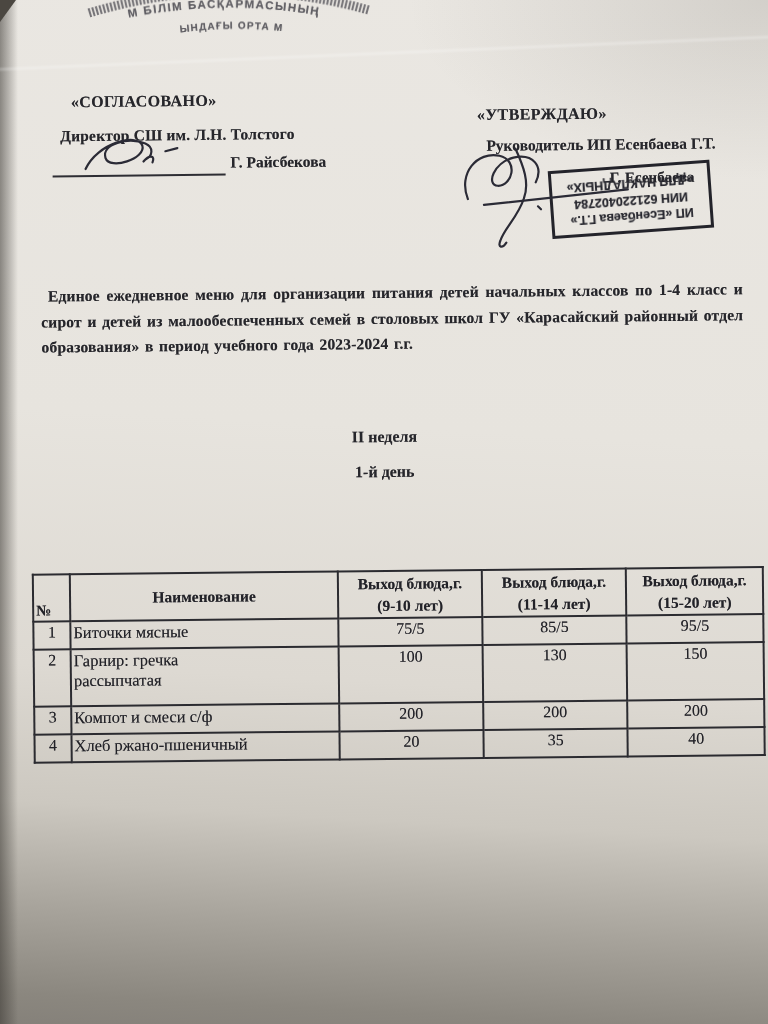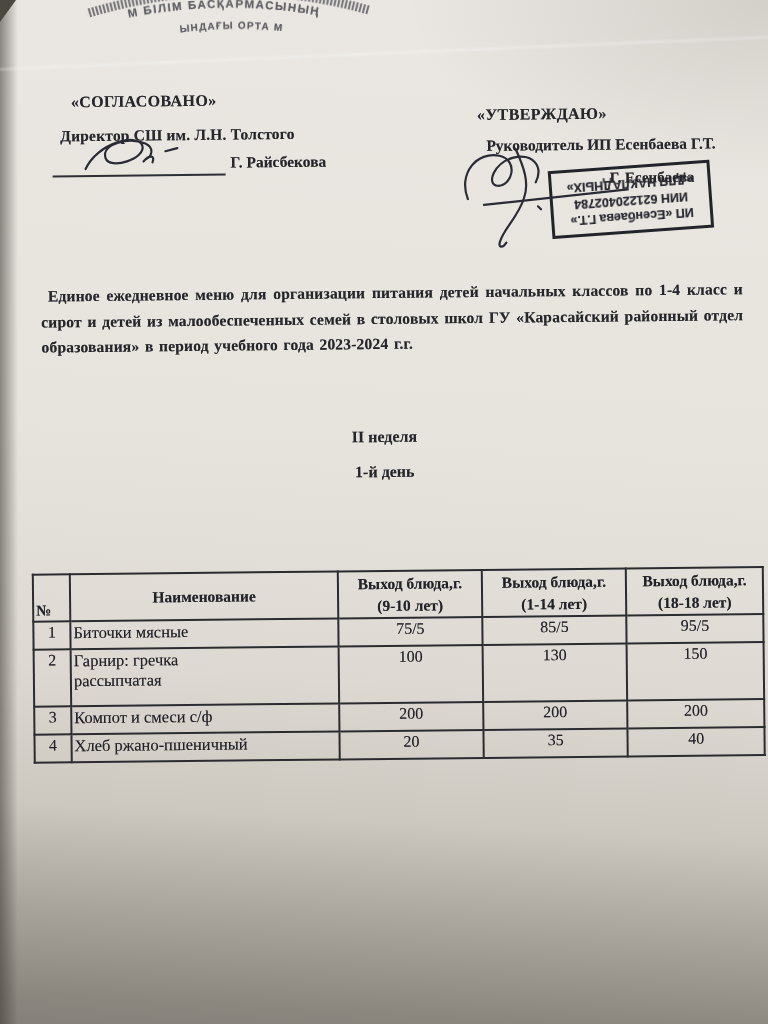--- a/index.html
+++ b/index.html
@@ -126,25 +126,25 @@
       <tbody>
           <tr>
         <th class="h-num">№</th>
         <th class="h-col">Наименование</th>
         <th class="h-col">
           <span>Выход блюда,г.</span><br>
           <span>(9-10 лет)</span>
         </th>
         <th class="h-col">
           <span>Выход блюда,г.</span><br>
-          <span>(1-14 лет)</span>
+          <span>(11-14 лет)</span>
         </th>
         <th class="h-col">
           <span>Выход блюда,г.</span><br>
-          <span>(18-18 лет)</span>
+          <span>(15-20 лет)</span>
         </th>
       </tr>
       <tr class="r-short">
         <td class="c-num">1</td>
         <td class="c-name">Биточки мясные</td>
         <td class="c-val">75/5</td>
         <td class="c-val">85/5</td>
         <td class="c-val">95/5</td>
       </tr>
       <tr class="r-tall">

